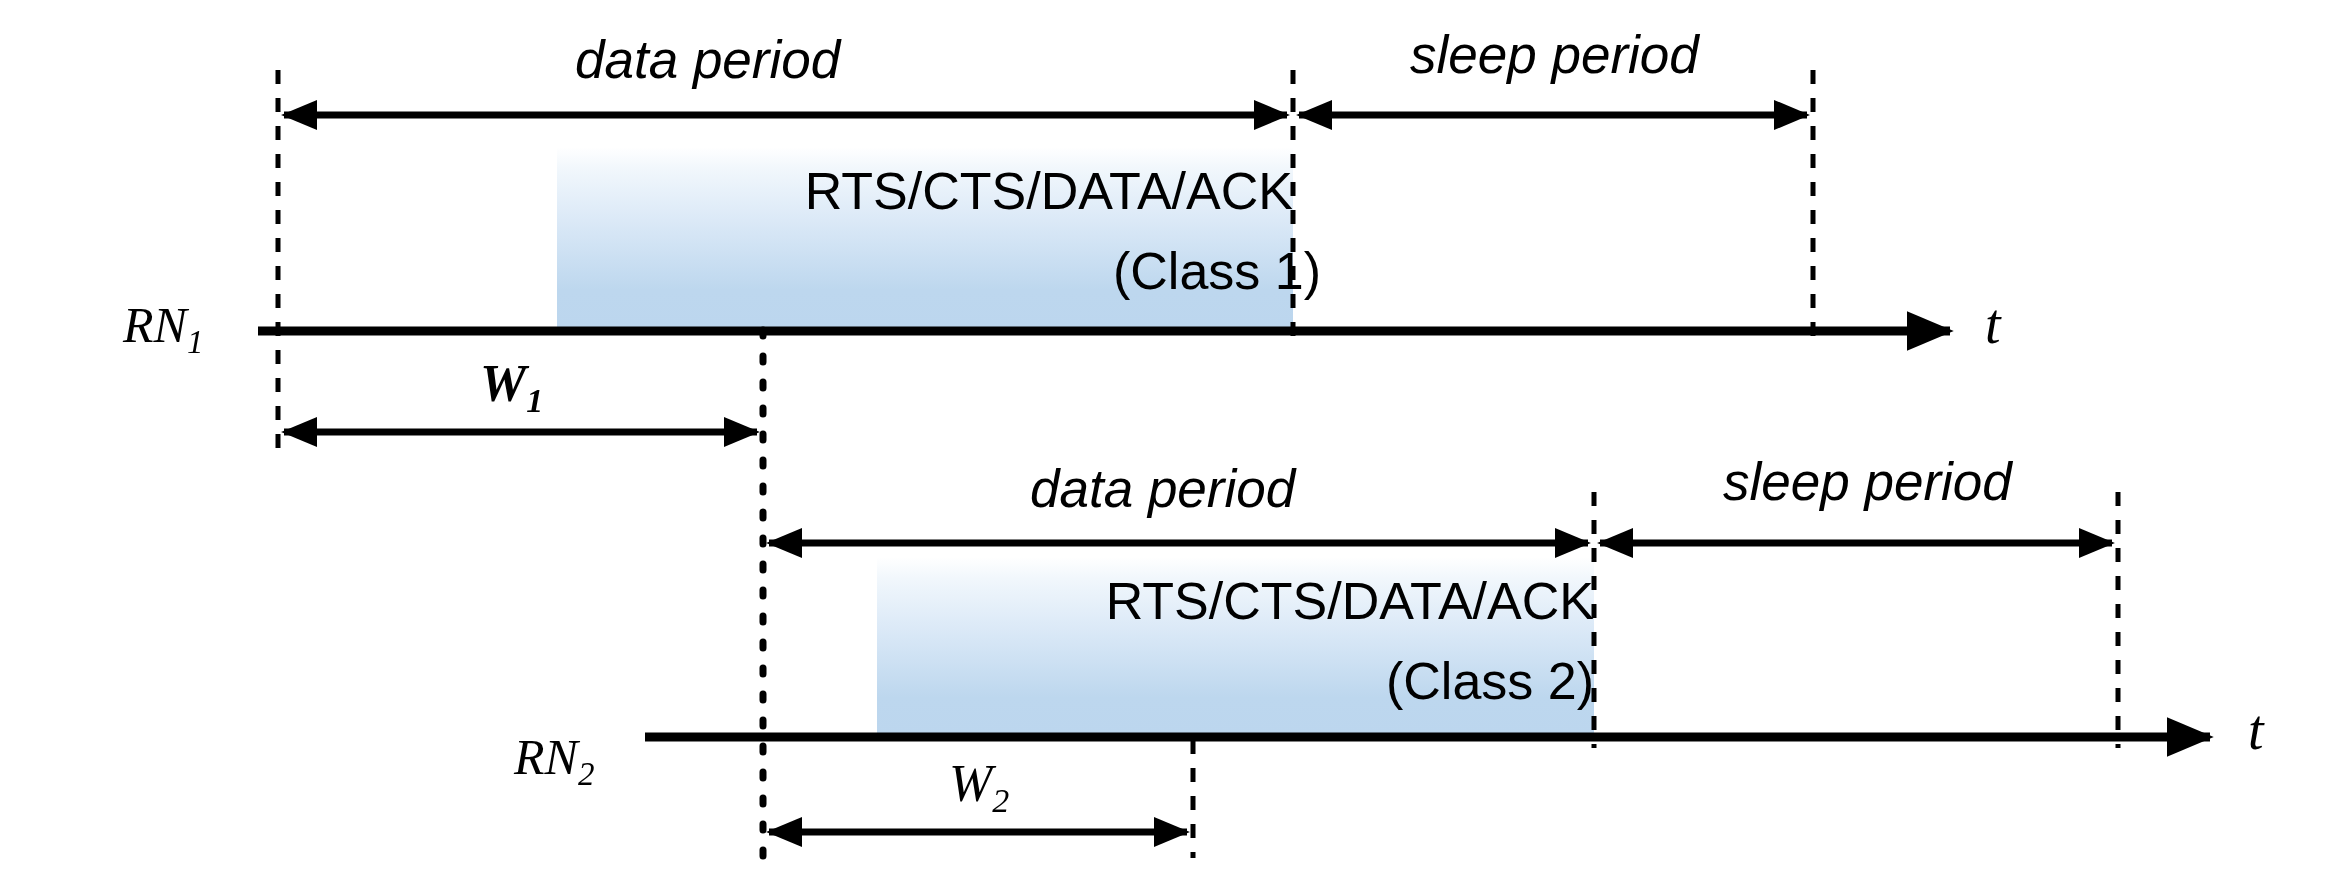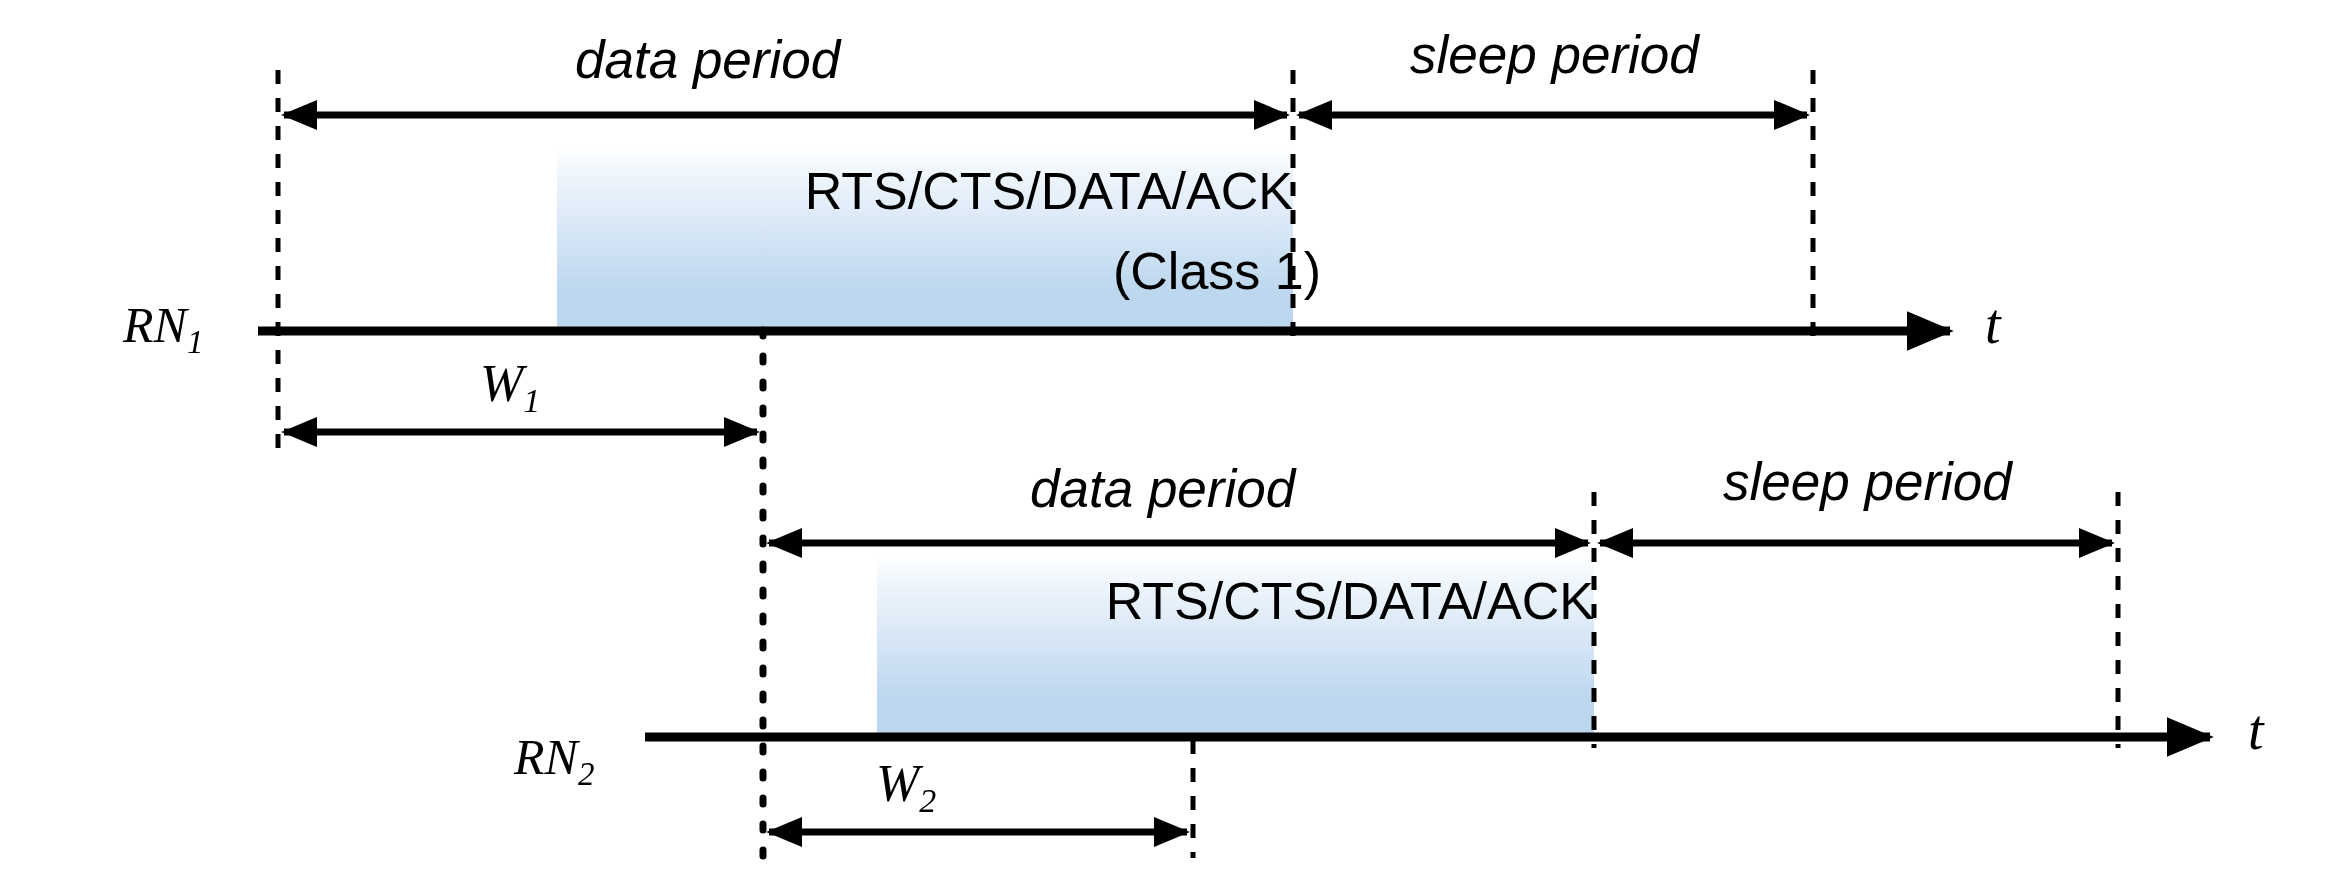--- a/index.html
+++ b/index.html
@@ -66,32 +66,33 @@
 
   <div class="lbl box-lbl" style="left:557px;top:165px;width:736px;">RTS/CTS/DATA/ACK</div>
   <div class="lbl box-lbl" style="left:557px;top:245px;width:736px;margin-left:28px;">(Class 1)</div>
 
   <div class="lbl node-lbl" style="left:108px;top:300px;margin-left:15px;">
     <span>RN</span><sub>1</sub>
   </div>
 
   <div class="lbl t-lbl" style="left:1985px;top:296px;">t</div>
 
-  <div class="lbl w-lbl" style="left:480px;top:358px;">
+  <div class="lbl w-lbl" style="left:480px;top:358px;font-weight:bold;">
     <span>W</span><sub>1</sub>
   </div>
 
   <div class="lbl period-lbl" style="left:1030px;top:462px;">data period</div>
   <div class="lbl period-lbl" style="left:1723px;top:455px;">sleep period</div>
 
   <div class="lbl box-lbl" style="left:877px;top:575px;width:717px;">RTS/CTS/DATA/ACK</div>
+  <div class="lbl box-lbl" style="left:877px;top:655px;width:717px;">(Class 2)</div>
 
   <div class="lbl node-lbl" style="left:498px;top:732px;margin-left:16px;">
     <span>RN</span><sub>2</sub>
   </div>
 
   <div class="lbl t-lbl" style="left:2248px;top:702px;">t</div>
 
-  <div class="lbl w-lbl" style="left:876px;top:758px;">
+  <div class="lbl w-lbl" style="left:949px;top:758px;">
     <span>W</span><sub>2</sub>
   </div>
 
 </div>
 
 </body></html>

